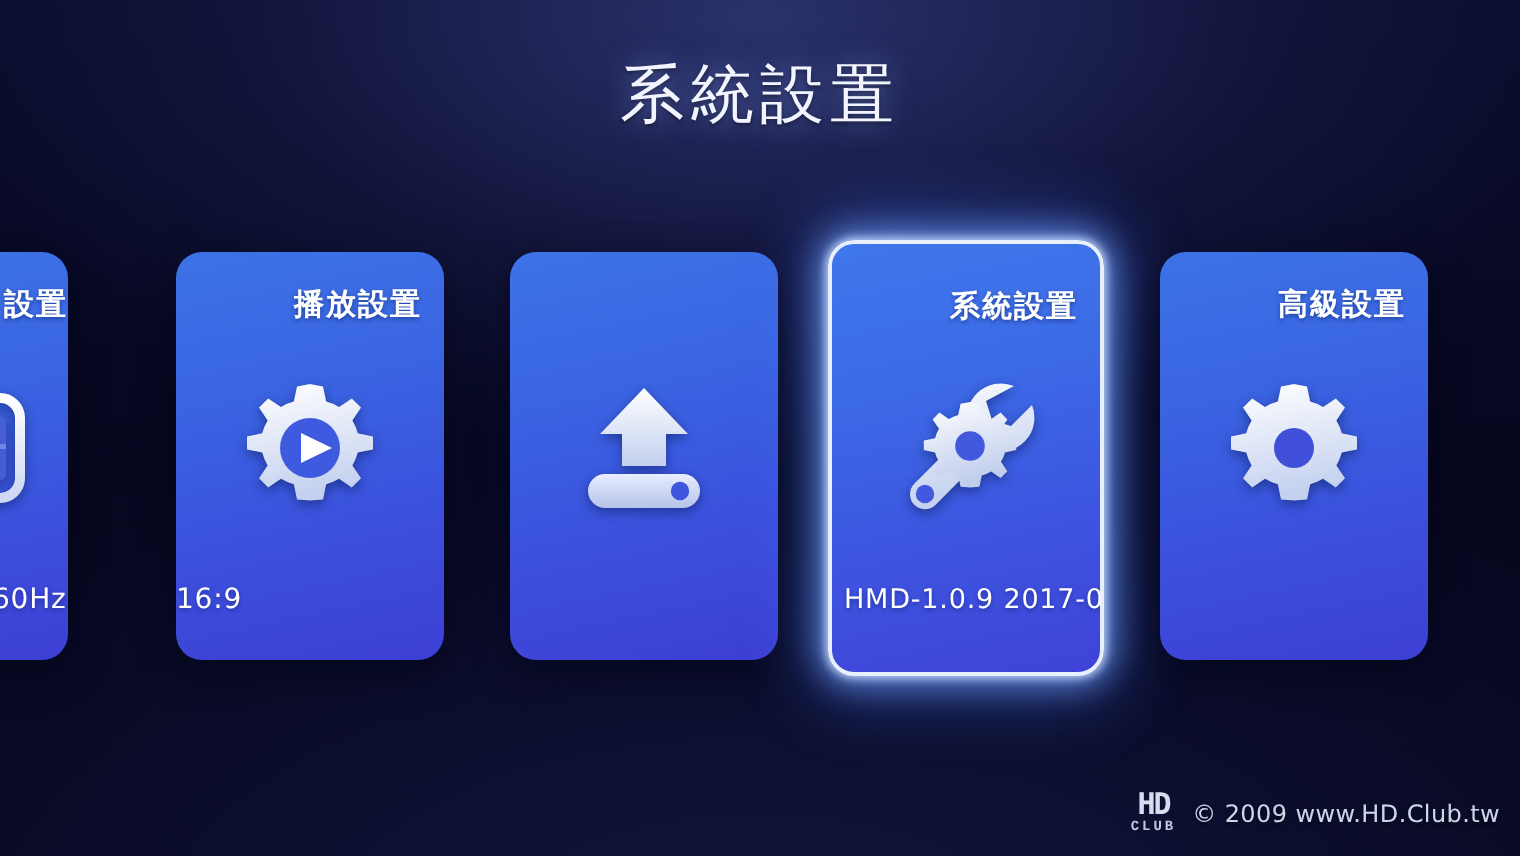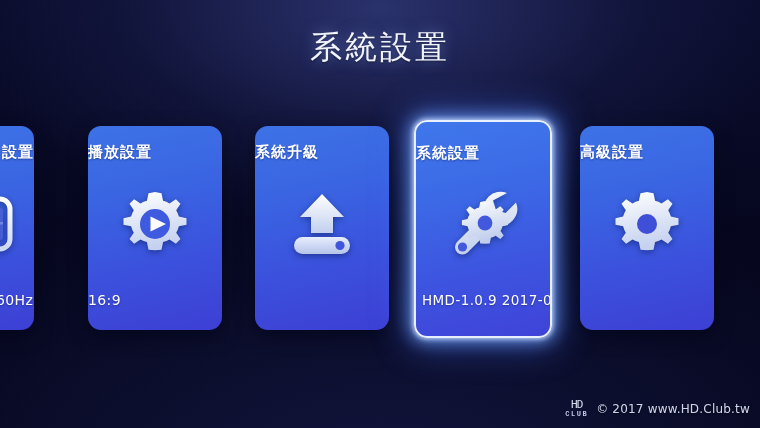--- a/index.html
+++ b/index.html
@@ -62,26 +62,28 @@
       0 0 5px 1px rgba(200,220,255,0.95),
       0 0 16px 4px rgba(120,165,255,0.75),
       0 0 34px 10px rgba(70,120,255,0.45);
     background: linear-gradient(168deg, #3f77ec 0%, #3c69e6 34%, #3d55e0 66%, #3f43d8 100%);
   }
   .tile-label {
     position: absolute;
     top: 17px;
     left: 0;
     width: 100%;
+    text-align: center;
     color: #ffffff;
     font-size: 15px;
     font-weight: 700;
     letter-spacing: 1px;
     text-shadow: 0 1px 2px rgba(0,20,70,0.45);
     white-space: nowrap;
+    padding-left: 24px;
   }
   .tile.selected .tile-label { top: 22px; }
   .tile.partial .tile-label {
     text-align: left;
     padding-left: 42px;
     box-sizing: border-box;
   }
   .tile-value {
     position: absolute;
     bottom: 22px;
@@ -137,22 +139,22 @@
     opacity: 0.92;
   }
   #wm-logo {
     display: flex;
     flex-direction: column;
     align-items: center;
     line-height: 1;
   }
   #wm-logo-top {
     color: #e9eeff;
-    font-size: 11px;
-    font-weight: 400;
+    font-size: 15px;
+    font-weight: 700;
     letter-spacing: -1px;
     font-family: "DejaVu Sans Mono", monospace;
   }
   #wm-logo-bottom {
     color: #cfd8f5;
     font-size: 7px;
     font-weight: 700;
     letter-spacing: 1.5px;
     font-family: Liberation Mono, monospace;
     margin-top: 1px;
@@ -203,21 +205,20 @@
           </defs>
           <path fill="url(#gw1)" d="M36 4 l6.5 1.2 1.6 7.6 a24 24 0 0 1 6.4 2.7 l6.4-4.3 4.6 4.6 -4.3 6.4 a24 24 0 0 1 2.7 6.4 l7.6 1.6 0 6.5 -7.6 1.6 a24 24 0 0 1 -2.7 6.4 l4.3 6.4 -4.6 4.6 -6.4-4.3 a24 24 0 0 1 -6.4 2.7 l-1.6 7.6 -6.5 0.6 -6.5-0.6 -1.6-7.6 a24 24 0 0 1 -6.4-2.7 l-6.4 4.3 -4.6-4.6 4.3-6.4 a24 24 0 0 1 -2.7-6.4 l-7.6-1.6 0-6.5 7.6-1.6 a24 24 0 0 1 2.7-6.4 l-4.3-6.4 4.6-4.6 6.4 4.3 a24 24 0 0 1 6.4-2.7 l1.6-7.6 z"></path>
           <circle cx="36" cy="36" r="15" fill="#3e5ade"></circle>
           <path d="M31.5 28.5 L47 36 L31.5 43.5 Z" fill="#ffffff"></path>
         </svg>
       </div>
       <div class="tile-value">16:9</div>
     </div>
 
     <div class="tile" style="left:255px;">
-      <div class="tile-label">系統升級</div>
       <div class="tile-icon">
         <svg width="70" height="66" viewBox="0 0 70 66">
           <defs>
             <linearGradient id="gw2" x1="0" y1="0" x2="0" y2="1">
               <stop offset="0" stop-color="#ffffff"></stop>
                 <stop offset="1" stop-color="#c2cfee"></stop>
             </linearGradient>
             <linearGradient id="gw2b" x1="0" y1="0" x2="0" y2="1">
               <stop offset="0" stop-color="#e8eeff"></stop>
                 <stop offset="1" stop-color="#b4c3e8"></stop>
@@ -271,16 +272,16 @@
       <div class="tile-value"></div>
     </div>
 
   </div>
 
   <div id="watermark">
     <div id="wm-logo">
       <div id="wm-logo-top">HD</div>
       <div id="wm-logo-bottom">CLUB</div>
     </div>
-    <div id="wm-text">© 2017 www.HD.Club.tw</div>
+    <div id="wm-text">© 2009 www.HD.Club.tw</div>
   </div>
 
 </div>
 
 </body></html>

